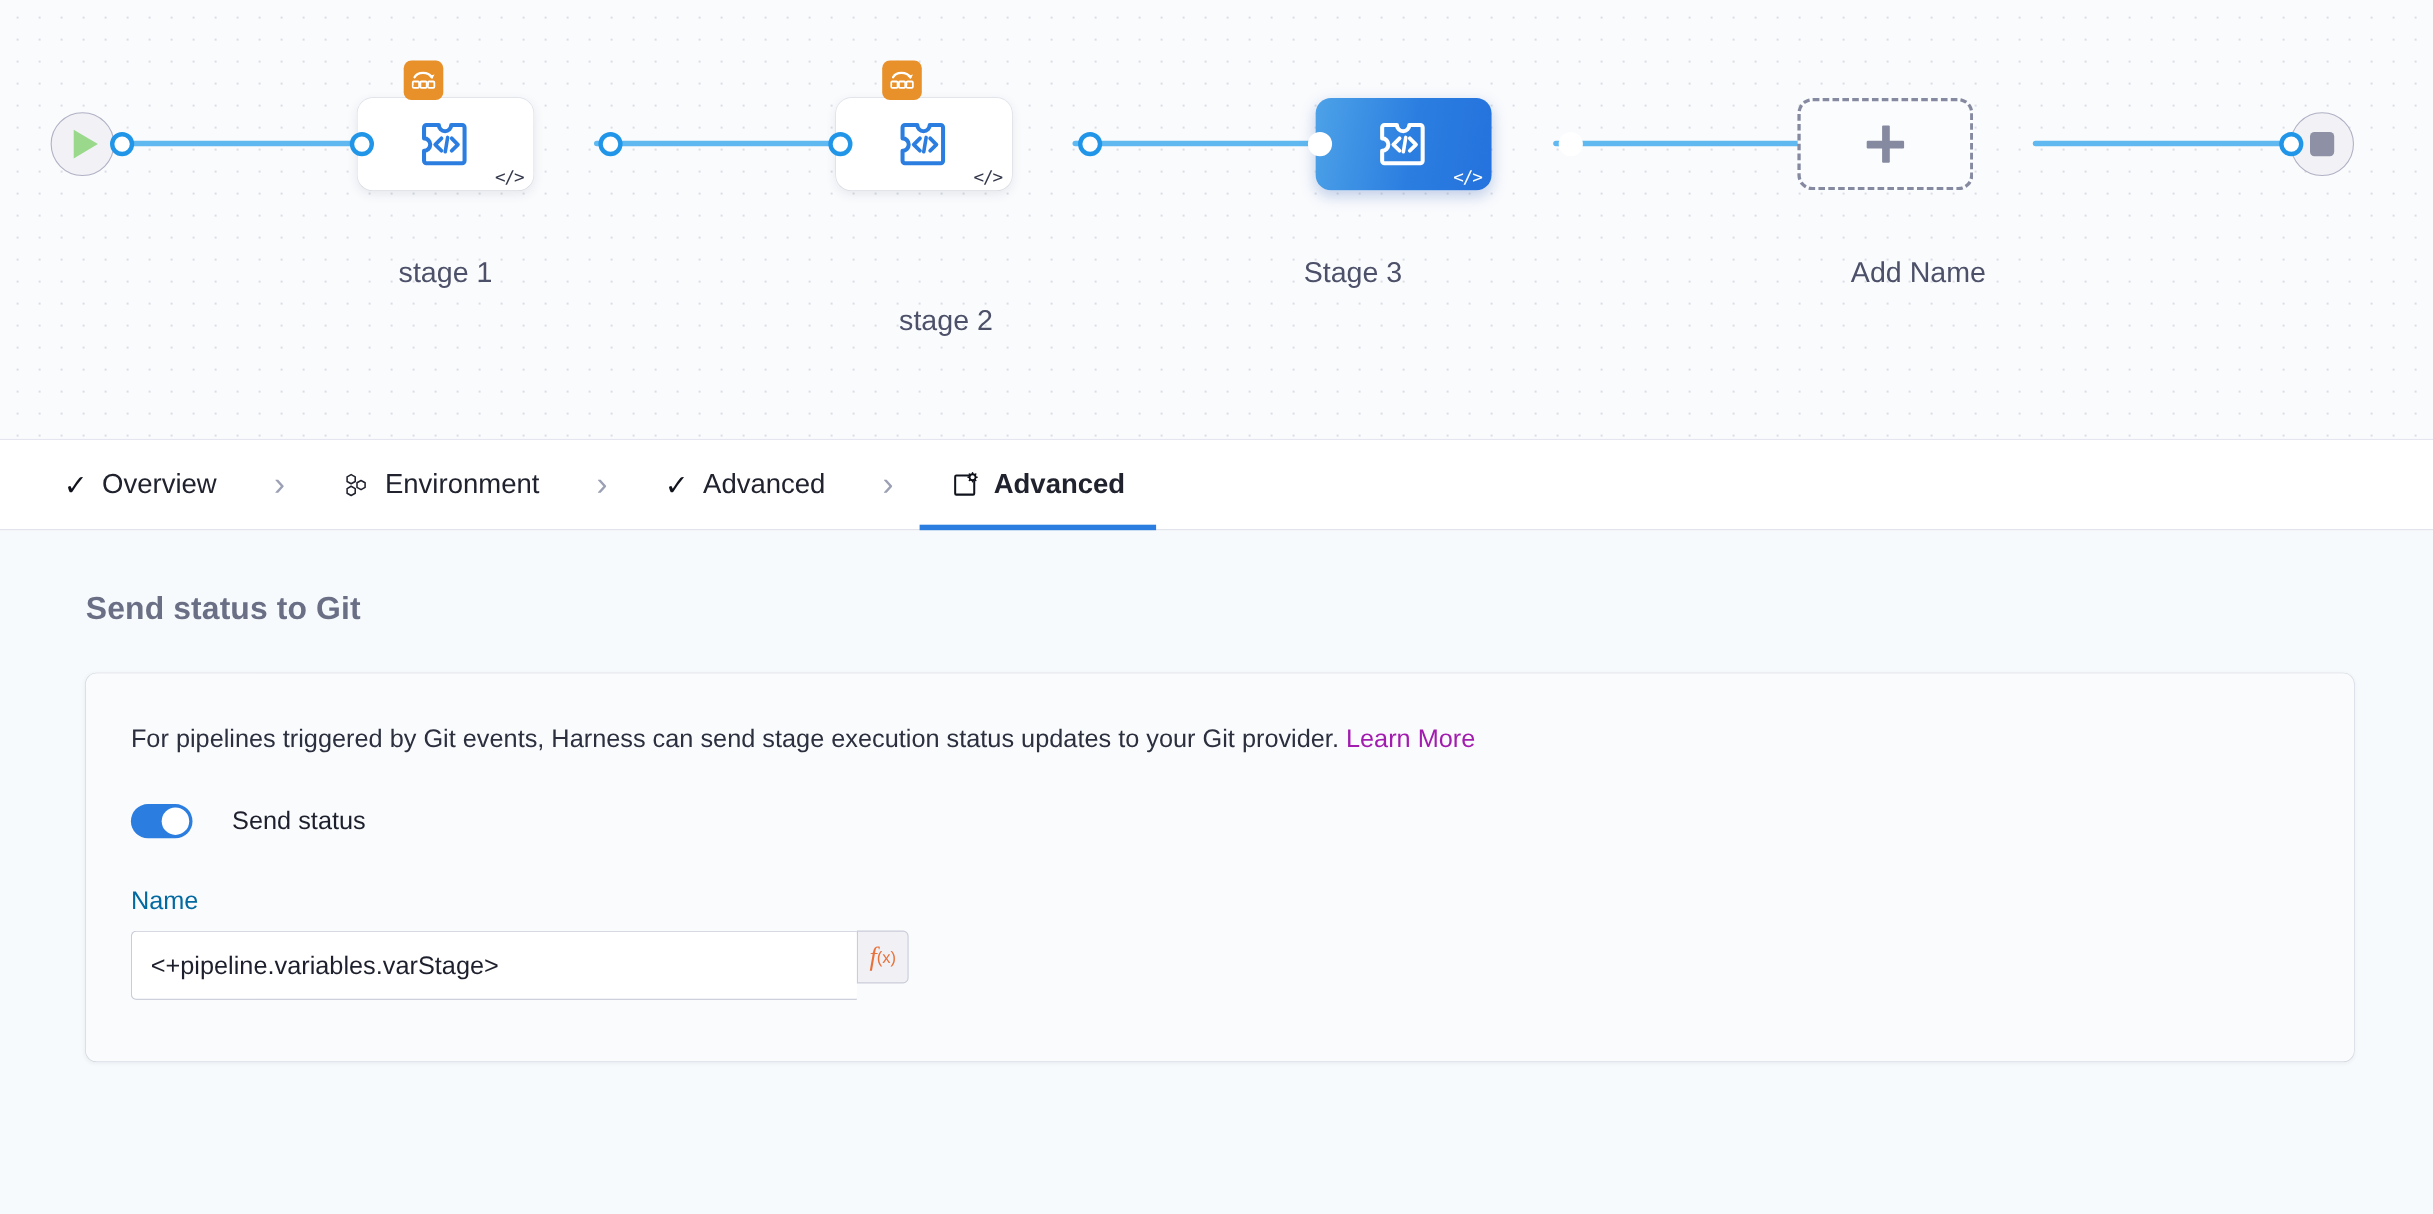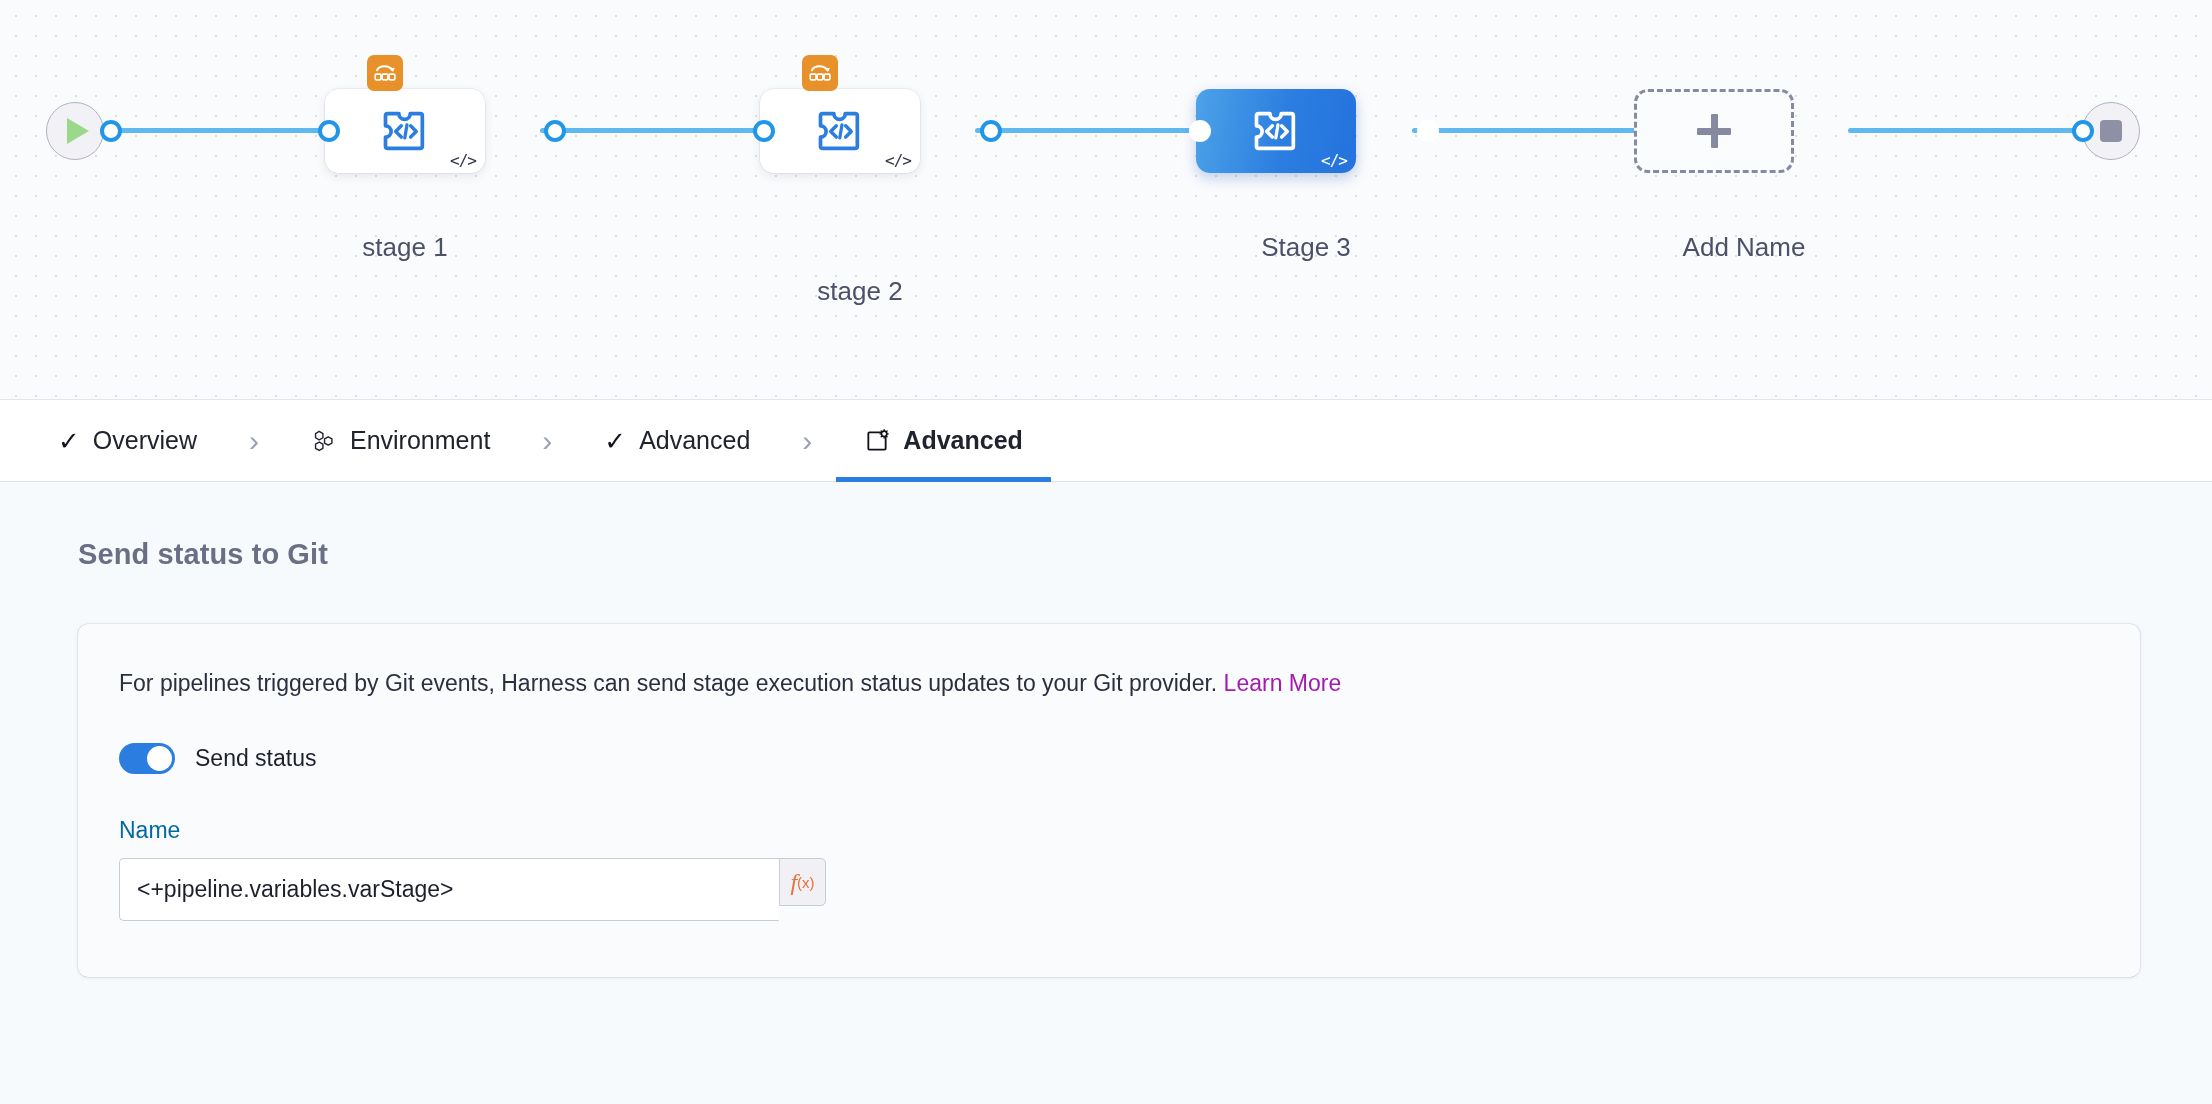--- a/index.html
+++ b/index.html
@@ -163,37 +163,37 @@
   
   .content {
     background: #f7fafc;
     height: 522px;
     padding: 56px 78px 0 78px;
   }
   .section-title {
     font-size: 29px;
     font-weight: bold;
     color: #6b6f86;
-    margin-bottom: 53px;
+    margin-bottom: 41px;
     letter-spacing: 0.1px;
   }
   .card {
     width: 2062px;
     background: #fafbfd;
     border-radius: 10px;
     box-shadow: 0 1px 4px rgba(50,60,90,0.09), 0 0 0 0.5px rgba(210,214,224,0.9);
     padding: 43px 0 0 41px;
     height: 353px;
   }
   .desc {
     font-size: 23px; color: #2b2f3e; line-height: 1.4;
   }
   .link { color: #a21caf; text-decoration: none; }
 
-  .toggle-row { display: flex; align-items: center; gap: 20px; margin-top: 44px; }
+  .toggle-row { display: flex; align-items: center; gap: 36px; margin-top: 44px; }
   .toggle {
     width: 56px; height: 31px; border-radius: 16px;
     background: #2b7ee0; position: relative; flex: none;
   }
   .toggle:after {
     content: ""; position: absolute; width: 25px; height: 25px;
     border-radius: 50%; background: #fff; top: 3px; left: 28px;
   }
   .toggle-label { font-size: 23px; color: #1d202c; }
 
@@ -291,21 +291,21 @@
     <svg width="52" height="52" viewBox="0 0 24 24" aria-hidden="true">
       <path d="M4 4 h5.2 a2.6 2.6 0 0 0 5.2 0 H19 a1 1 0 0 1 1 1 v14 a1 1 0 0 1 -1 1 H4 a1 1 0 0 1 -1 -1 v-4.2 a2.6 2.6 0 0 0 0 -5.2 V5 a1 1 0 0 1 1 -1 z" fill="none" stroke="#ffffff" stroke-width="1.7" stroke-linejoin="round"></path>
       <path d="M10.3 9.6 L7.7 12.2 L10.3 14.8" fill="none" stroke="#ffffff" stroke-width="1.6" stroke-linecap="round" stroke-linejoin="round"></path>
       <path d="M14.6 9.6 L17.2 12.2 L14.6 14.8" fill="none" stroke="#ffffff" stroke-width="1.6" stroke-linecap="round" stroke-linejoin="round"></path>
       <path d="M12.9 9.2 L11.9 15.2" fill="none" stroke="#ffffff" stroke-width="1.5" stroke-linecap="round"></path>
     </svg>
     <span class="code-glyph">&lt;/&gt;</span>
   </div>
   <div class="dot onblue" style="left:1189px;"></div>
   <div class="dot onblue" style="left:1417px;"></div>
-  <div class="stage-label" style="left:1156px;">Stage 3</div>
+  <div class="stage-label" style="left:1080px;">Stage 3</div>
 
   <div class="stage-card add" style="left:1634px;">
     <span class="plus-ico"></span>
   </div>
   <div class="stage-label" style="left:1594px;">Add Name</div>
 
   <div class="terminal" style="left:2082px;">
     <span class="stop-sq"></span>
   </div>
   <div class="dot" style="left:2072px;"></div>

